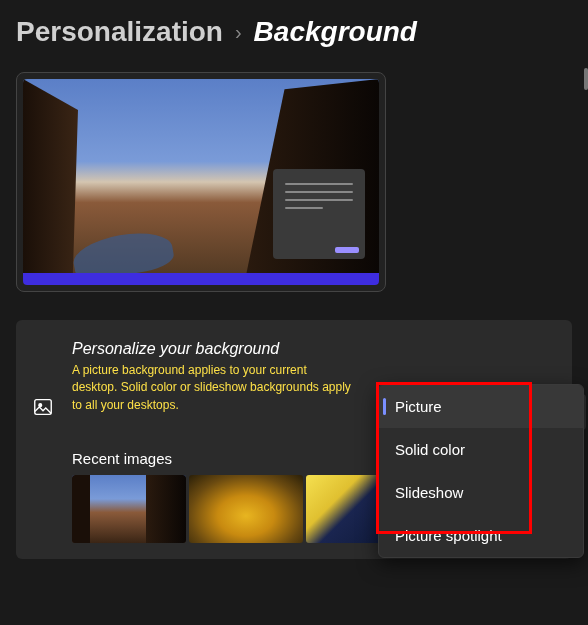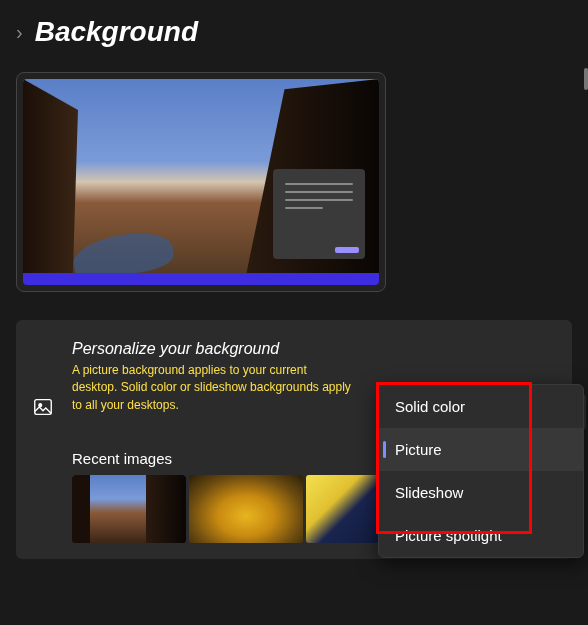--- a/index.html
+++ b/index.html
@@ -257,20 +257,21 @@
       width: 4px;
       height: 22px;
       background: #777;
       border-radius: 2px;
     }
   </style>
 </head>
 <body>
 
 <div class="breadcrumb">
+  <span class="breadcrumb-parent">Personalization</span>
   <span class="breadcrumb-sep">›</span>
   <span class="breadcrumb-current">Background</span>
 </div>
 
 <div class="scrollbar"></div>
 
 <div class="preview-card">
   <div class="preview-inner">
     <div class="preview-sky"></div>
     <div class="canyon-left"></div>
@@ -308,19 +309,19 @@
       <div class="thumb thumb1"></div>
       <div class="thumb thumb2"></div>
       <div class="thumb thumb3"></div>
     </div>
   </div>
 </div>
 
 <div class="dropdown-trigger-strip"></div>
 
 <div class="dropdown-menu">
+  <div class="dropdown-item selected">Picture</div>
   <div class="dropdown-item">Solid color</div>
-  <div class="dropdown-item selected">Picture</div>
   <div class="dropdown-item">Slideshow</div>
   <div class="dropdown-item">Picture spotlight</div>
 </div>
 
 <div class="red-highlight"></div>
 
 </body></html>

